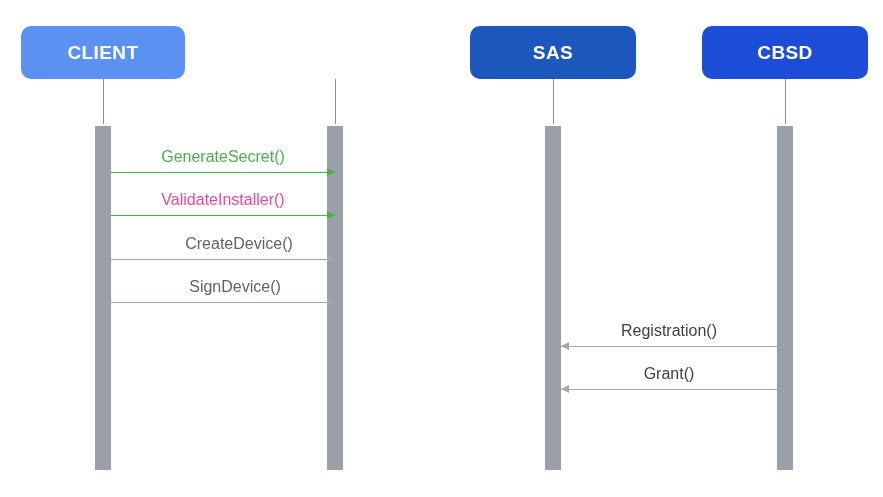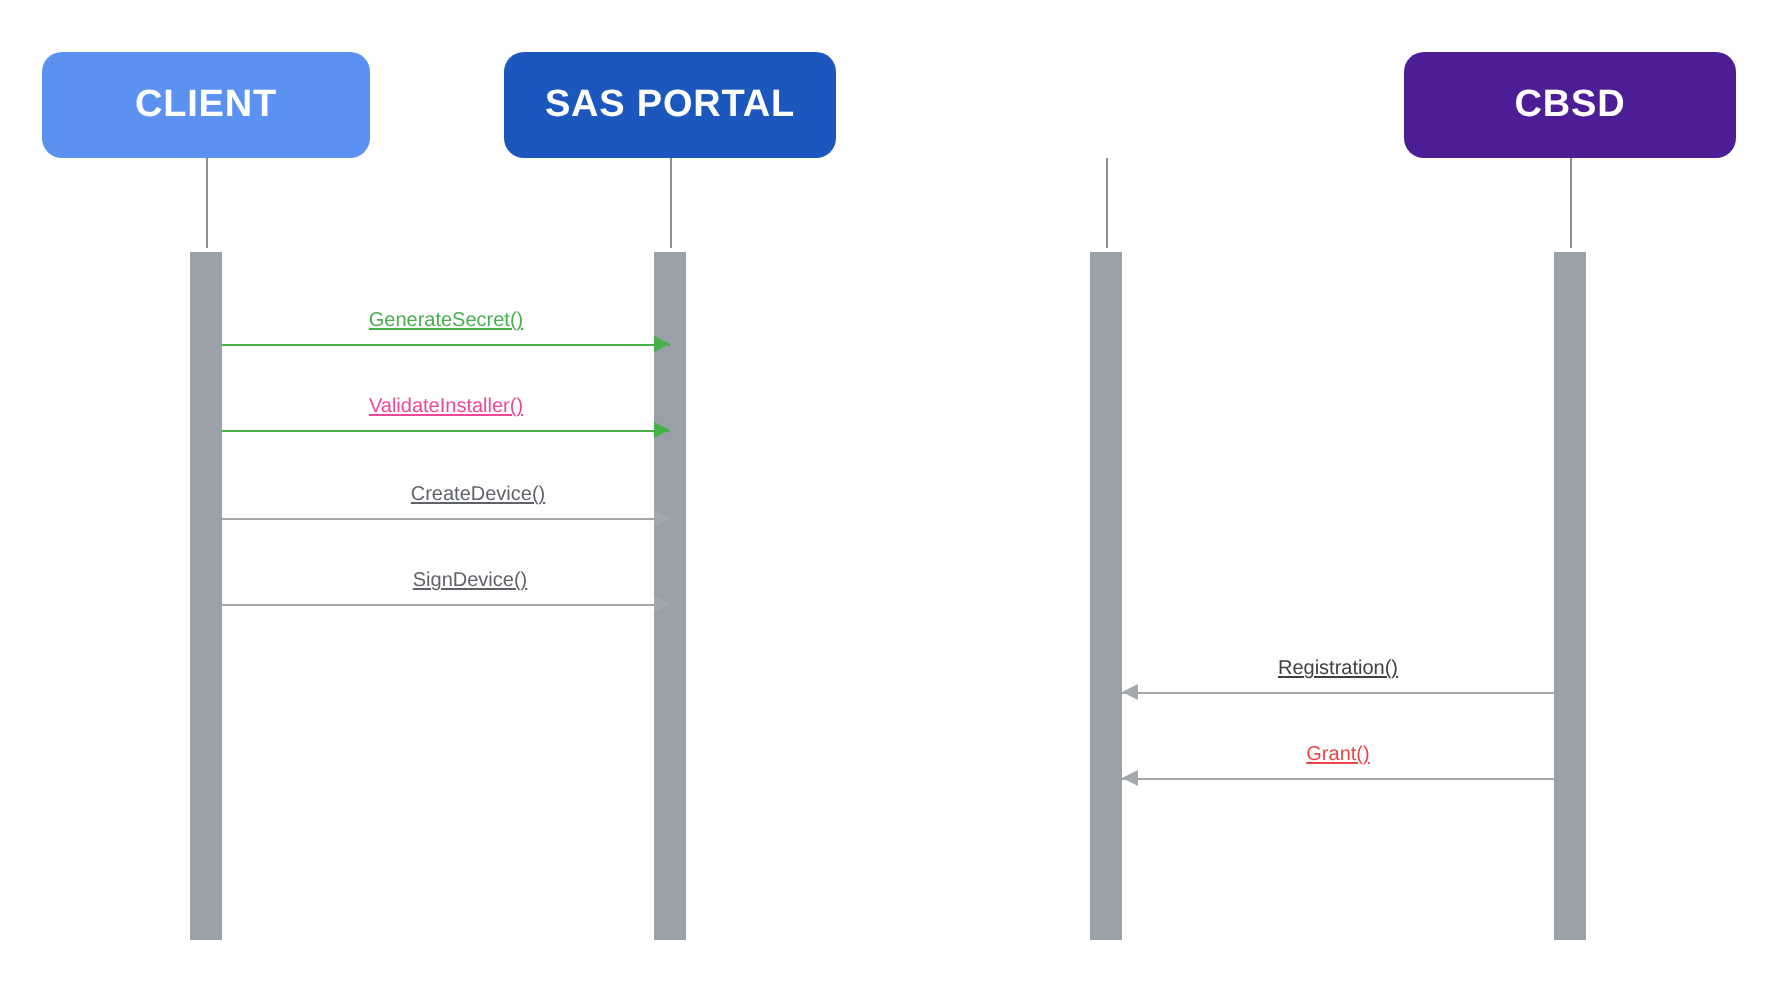--- a/index.html
+++ b/index.html
@@ -77,45 +77,44 @@
   .message.dir-left .msg-head {
     left: 0;
     border-right-width: 8px;
     border-right-style: solid;
   }
   .message .msg-label {
     position: absolute;
     bottom: 6px;
     width: 100%;
     text-align: center;
-    font-size: 10px;
+    font-size: 16px;
     white-space: nowrap;
     line-height: 1.1;
-    text-decoration: underline;
   }
 </style>
 </head>
 <body>
 
 <div id="canvas" style="width: 883px; height: 497px; background: rgb(255, 255, 255);">
     <div class="lifeline" style="left: 103px; top: 79px; height: 47px;"></div>
     <div class="activation-bar" style="left: 95px; top: 126px; width: 16px; height: 344px; background: rgb(154, 160, 168);"></div>
     <div class="participant-box" style="left: 21px; top: 26px; width: 164px; height: 53px; background: rgb(91, 145, 240);">
       <span>CLIENT</span>
     </div>
     <div class="lifeline" style="left: 335px; top: 79px; height: 47px;"></div>
     <div class="activation-bar" style="left: 327px; top: 126px; width: 16px; height: 344px; background: rgb(154, 160, 168);"></div>
-    <div class="participant-box" style="left: 252px; top: 26px; width: 166px; height: 53px; background: rgb(27, 87, 189);">
-      <span>SAS PORTAL</span>
-    </div>
     <div class="lifeline" style="left: 553px; top: 79px; height: 47px;"></div>
     <div class="activation-bar" style="left: 545px; top: 126px; width: 16px; height: 344px; background: rgb(154, 160, 168);"></div>
+    <div class="participant-box" style="left: 470px; top: 26px; width: 166px; height: 53px; background: rgb(27, 87, 189);">
+      <span>SAS</span>
+    </div>
     <div class="lifeline" style="left: 785px; top: 79px; height: 47px;"></div>
     <div class="activation-bar" style="left: 777px; top: 126px; width: 16px; height: 344px; background: rgb(154, 160, 168);"></div>
-    <div class="participant-box" style="left: 702px; top: 26px; width: 166px; height: 53px; background: #4c1d95;">
+    <div class="participant-box" style="left: 702px; top: 26px; width: 166px; height: 53px; background: #1d4ed8;">
       <span>CBSD</span>
     </div>
     <div class="message dir-right" style="left: 111px; top: 172px; width: 224px;">
       <div class="msg-line" style="width: 224px; border-top-color: rgb(71, 176, 75);"></div>
       <div class="msg-head" style="border-left-color: rgb(71, 176, 75);"></div>
       <div class="msg-label" style="color: rgb(71, 176, 75);">GenerateSecret()</div>
     </div>
     <div class="message dir-right" style="left: 111px; top: 215px; width: 224px;">
       <div class="msg-line" style="width: 224px; border-top-color: rgb(71, 176, 75);"></div>
       <div class="msg-head" style="border-left-color: rgb(71, 176, 75);"></div>
@@ -132,15 +131,15 @@
       <div class="msg-label" style="color: rgb(95, 99, 104); padding-left: 12px;">SignDevice()</div>
     </div>
     <div class="message dir-left" style="left: 561px; top: 346px; width: 216px;">
       <div class="msg-line" style="width: 216px; border-top-color: rgb(163, 168, 173);"></div>
       <div class="msg-head" style="border-right-color: rgb(163, 168, 173);"></div>
       <div class="msg-label" style="color: #404040;">Registration()</div>
     </div>
     <div class="message dir-left" style="left: 561px; top: 389px; width: 216px;">
       <div class="msg-line" style="width: 216px; border-top-color: rgb(163, 168, 173);"></div>
       <div class="msg-head" style="border-right-color: rgb(163, 168, 173);"></div>
-      <div class="msg-label" style="color: #ef4444;">Grant()</div>
+      <div class="msg-label" style="color: #404040;">Grant()</div>
     </div>
   </div>
 
 </body></html>

